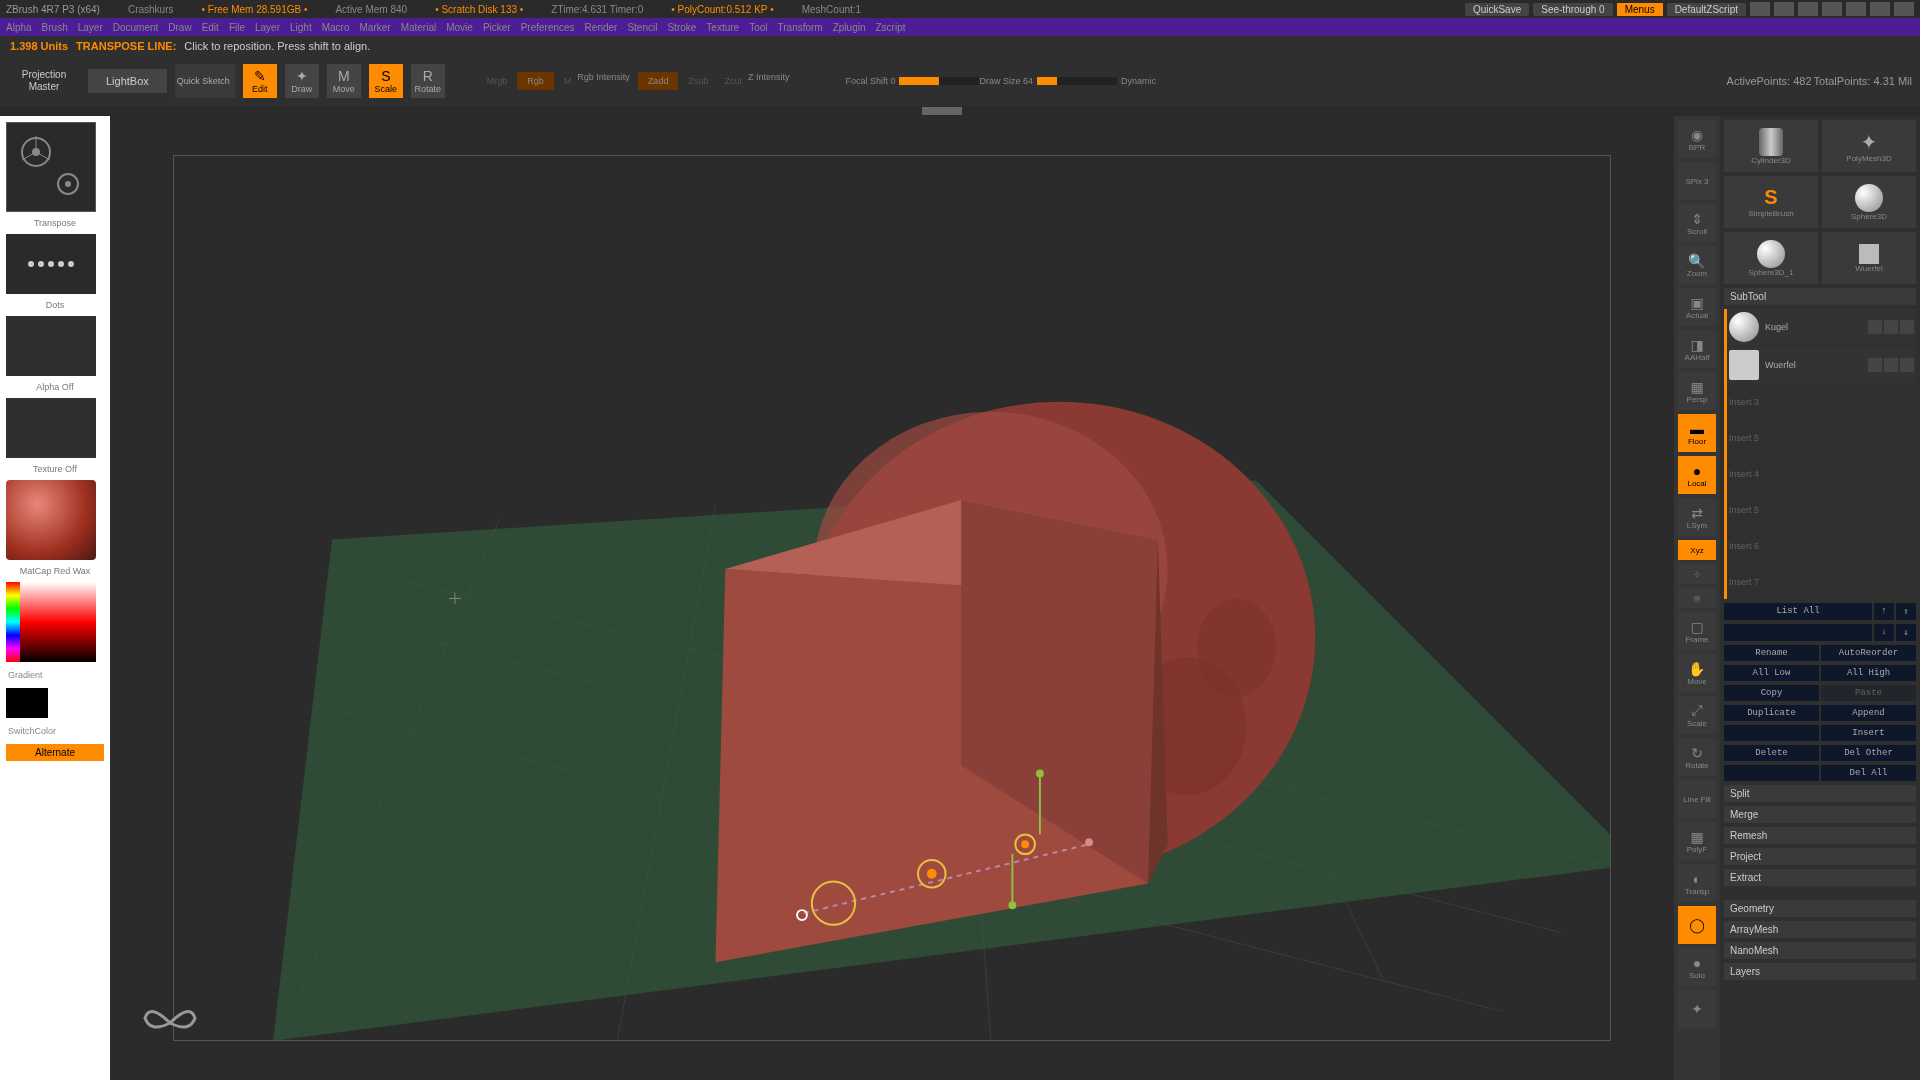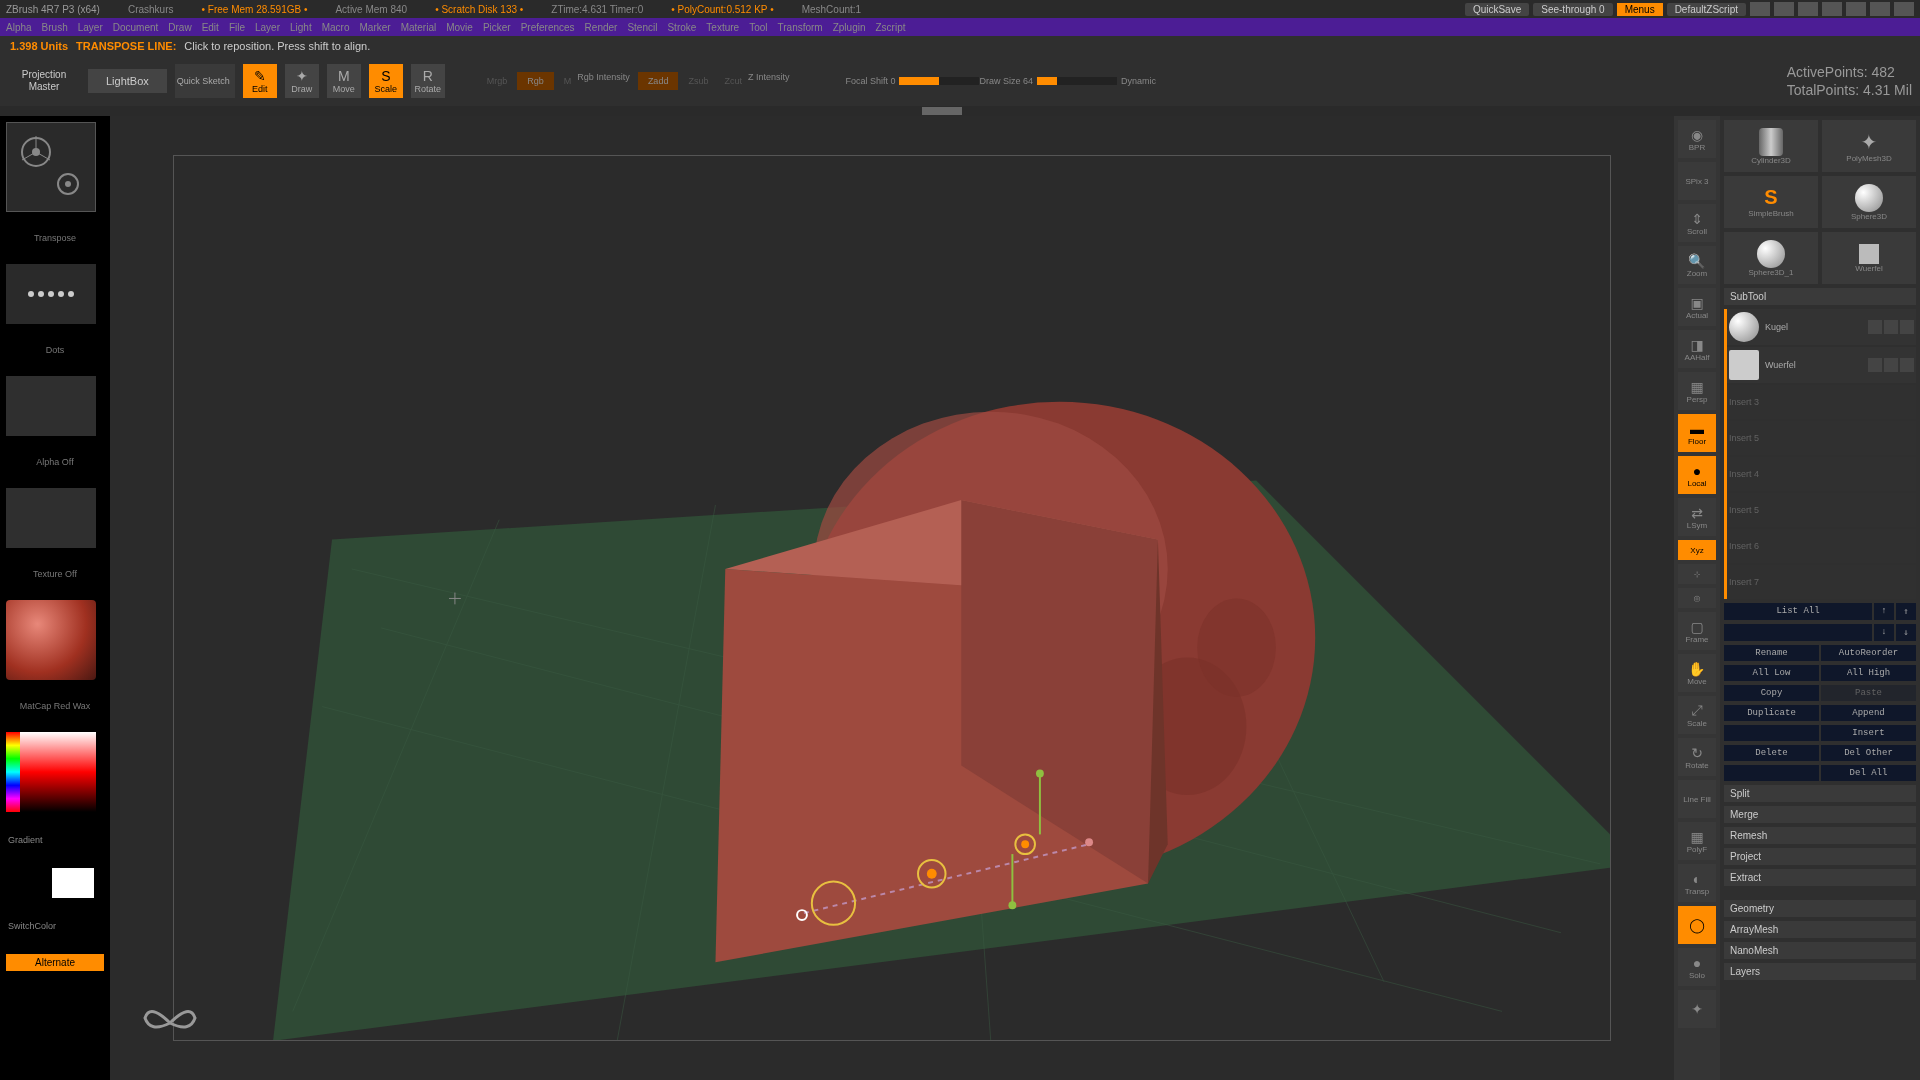--- a/index.html
+++ b/index.html
@@ -33,31 +33,31 @@
 .toolbar .tool-btn { width: 34px; height: 34px; background: #444; display: flex; align-items: center; justify-content: center; font-size: 9px; color: #aaa; flex-direction: column; }
 .toolbar .tool-btn.active { background: #ff8c00; color: #000; }
 .toolbar .tool-btn .icon { font-size: 14px; }
 .toolbar .quick-sketch { width: 60px; height: 34px; background: #3a3a3a; display: flex; align-items: center; font-size: 9px; padding: 2px; }
 .toolbar .slider-group { display: flex; flex-direction: row; font-size: 9px; color: #888; text-align: center; }
 .toolbar .slider-label { display: flex; gap: 4px; align-items: center; }
 .toolbar .slider-bar { width: 80px; height: 8px; background: #222; position: relative; }
 .toolbar .slider-fill { height: 100%; background: #ff8c00; }
 .toolbar .dim-btn { color: #555; padding: 2px 6px; }
 .toolbar .dim-btn.orange-bg { background: #6b3500; color: #888; padding: 4px 10px; }
-.toolbar .stats { margin-left: auto; font-size: 14px; color: #999; display: flex; flex-direction: column; gap: 2px; }
+.toolbar .stats { margin-left: auto; font-size: 11px; color: #999; display: flex; gap: 2px; }
 
 
 .scroll-ind { height: 10px; background: #2a2a2a; position: relative; }
 .scroll-ind .thumb { position: absolute; left: 48%; width: 40px; height: 8px; background: #666; top: 1px; }
 
 
 .main { display: flex; height: calc(1080px - 18px - 18px - 20px - 50px - 10px); }
 
 
-.left-panel { width: 110px; background: #000000; display: flex; flex-direction: column; gap: 21px; padding: 6px; }
+.left-panel { width: 110px; background: #ffffff; display: flex; flex-direction: column; gap: 6px; padding: 6px; }
 .left-panel .brush-preview { width: 90px; height: 90px; background: #2a2a2a; border: 1px solid #555; position: relative; display: flex; align-items: center; justify-content: center; }
 .left-panel .brush-label { font-size: 9px; color: #777; text-align: center; }
 .left-panel .dots-preview { width: 90px; height: 60px; background: #2a2a2a; display: flex; align-items: center; justify-content: center; gap: 4px; }
 .left-panel .dots-preview .dot { width: 6px; height: 6px; background: #ccc; border-radius: 50%; }
 .left-panel .empty-slot { width: 90px; height: 60px; background: #2f2f2f; }
 .left-panel .material-ball { width: 90px; height: 80px; background: radial-gradient(circle at 35% 30%, #e8887a, #a03020 60%, #4a1812); border-radius: 4px; }
 .left-panel .color-picker { width: 90px; height: 80px; position: relative; }
 .left-panel .hue-strip { position: absolute; left: 0; top: 0; width: 14px; height: 80px; background: linear-gradient(to bottom, #f00, #ff0, #0f0, #0ff, #00f, #f0f, #f00); }
 .left-panel .sat-val { position: absolute; left: 14px; top: 0; right: 0; bottom: 0; background: linear-gradient(to bottom, #fff, #f00, #000); }
 .left-panel .swatches { display: flex; gap: 4px; }

